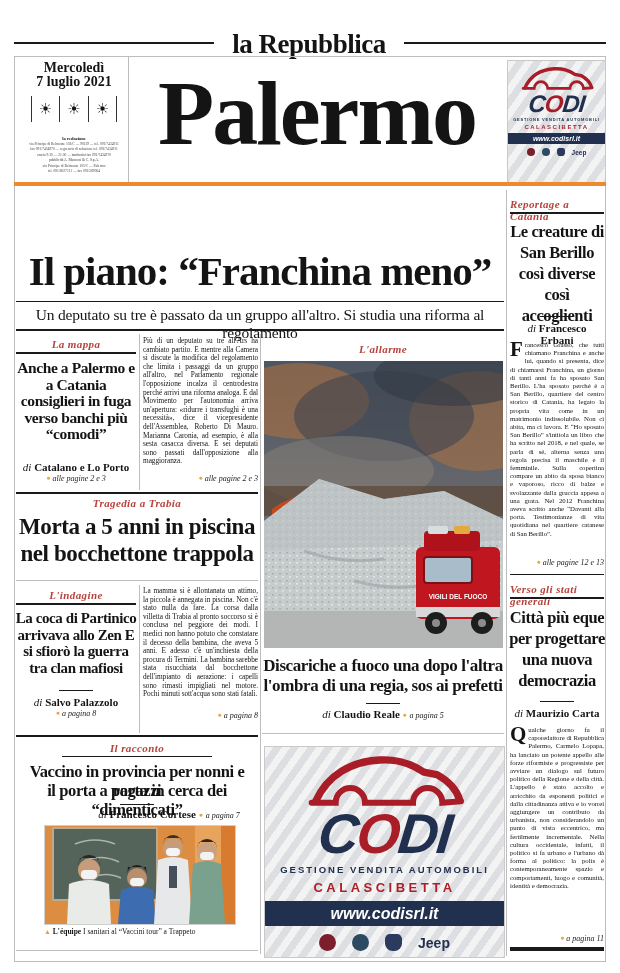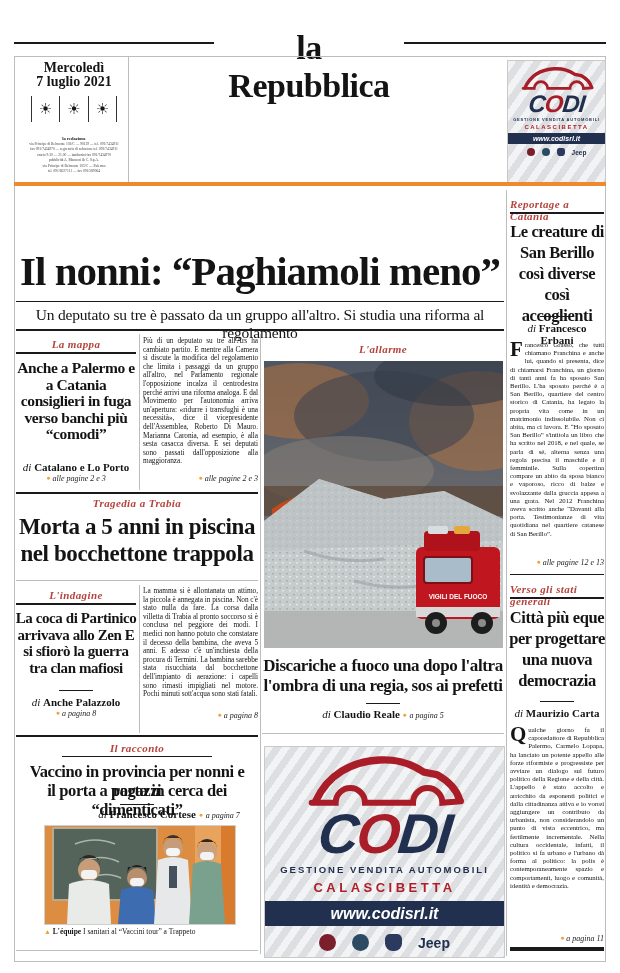--- a/index.html
+++ b/index.html
@@ -3,21 +3,21 @@
 <meta charset="utf-8">
 <style>
   html,body{margin:0;padding:0;background:#ffffff;}
   .page{position:relative;width:620px;height:973px;background:#fff;overflow:hidden;
         font-family:"Liberation Serif",serif;color:#141414;}
   .abs{position:absolute;}
   .hline{position:absolute;background:#1a1a1a;}
   .gline{position:absolute;background:#bdbdbd;}
   .oline{position:absolute;background:#ee8a2e;}
 
-  .brand{font-weight:bold;font-size:34px;letter-spacing:-0.5px;text-align:center;}
+  .brand{font-weight:bold;font-size:27px;letter-spacing:-0.5px;text-align:center;}
   .city{font-weight:bold;font-size:92px;letter-spacing:-2px;text-align:center;line-height:86px;}
 
   .kicker{color:#b5433c;font-style:italic;font-weight:bold;font-size:11px;letter-spacing:.4px;}
   .center{text-align:center;}
   .hl-main{font-weight:bold;font-size:41px;line-height:50px;letter-spacing:-1px;text-align:center;}
   .subhead{font-size:15.5px;text-align:center;letter-spacing:-0.2px;}
   .hl-col{font-weight:bold;letter-spacing:-0.4px;text-align:center;}
   .byline{font-size:11px;text-align:center;}
   .byline .di{font-style:italic;font-weight:normal;font-size:11px;}
   .byline b{font-weight:bold;}
@@ -98,41 +98,42 @@
   <div class="abs redaz" style="left:22px;top:142px;width:104px;height:34px;overflow:hidden;">
     <div>via Principe di Belmonte 103/C — 90139 — tel. 091/7434911</div>
     <div>fax 091/7434970 — segreteria di redazione tel. 091/7434911</div>
     <div>orario 9.30 — 21.00 — tamburini fax 091/7434970</div>
     <div>pubblicità A. Manzoni &amp; C. S.p.A.</div>
     <div>via Principe di Belmonte 103/C — Palermo</div>
     <div>tel. 091/6027111 — fax 091/589064</div>
   </div>
   <div class="gline" style="left:128px;top:56px;width:1px;height:126px;"></div>
 
+  <div class="abs city" style="left:132px;top:70px;width:370px;">Palermo</div>
 
   <div class="ad small" style="left:507px;top:60px;width:97px;height:121px;">
     <svg width="74" height="26" viewBox="0 0 240 84" style="margin-top:4px;">
       <path d="M16,74 C34,34 70,14 112,12 C146,10 166,22 178,30 L198,34 C216,44 228,58 232,72" fill="none" stroke="#a81d27" stroke-width="11" stroke-linecap="round"></path>
       <path d="M10,76 L46,76 A22,22 0 0 1 90,76 L162,76 A22,22 0 0 1 206,76 L234,74" fill="none" stroke="#a81d27" stroke-width="9" stroke-linecap="round"></path>
     </svg>
     <div class="codi-word"><span class="c-navy">C</span><span class="c-red">O</span><span class="c-navy">D</span><span class="c-navy">I</span></div>
     <div class="ad-tag">GESTIONE VENDITA AUTOMOBILI</div>
     <div class="ad-dealer">CALASCIBETTA</div>
     <div class="ad-band">www.codisrl.it</div>
     <div class="ad-logos">
       <span class="logo-circ" style="background:#7a1f2b;"></span>
       <span class="logo-circ" style="background:#2d4a63;"></span>
       <span class="logo-circ" style="background:#2b3a5e;border-radius:30% 30% 45% 45%;"></span>
       <span class="jeep">Jeep</span>
     </div>
   </div>
 
   <div class="oline" style="left:14px;top:182px;width:592px;height:3.5px;"></div>
 
-  <div class="abs hl-main" style="left:16px;top:246px;width:488px;">Il nonni: “Paghiamoli meno”</div>
+  <div class="abs hl-main" style="left:16px;top:246px;width:488px;">Il piano: “Franchina meno”</div>
   <div class="hline" style="left:16px;top:301px;width:488px;height:1px;"></div>
   <div class="abs subhead" style="left:16px;top:306px;width:488px;">Un deputato su tre è passato da un gruppo all'altro. Si studia una riforma al regolamento</div>
   <div class="hline" style="left:16px;top:329px;width:488px;height:1.5px;"></div>
 
   <div class="gline" style="left:139px;top:334px;width:1px;height:156px;"></div>
   <div class="gline" style="left:139px;top:585px;width:1px;height:148px;"></div>
   <div class="gline" style="left:260px;top:334px;width:1px;height:620px;"></div>
   <div class="gline" style="left:506px;top:190px;width:1px;height:766px;"></div>
 
   <div class="abs kicker center" style="left:16px;top:338px;width:120px;">La mappa</div>
@@ -147,21 +148,21 @@
   <div class="hline" style="left:16px;top:492px;width:242px;height:1.5px;"></div>
   <div class="abs kicker center" style="left:16px;top:497px;width:242px;">Tragedia a Trabia</div>
   <div class="abs hl-col" style="left:16px;top:513px;width:242px;font-size:23px;line-height:27px;">Morta a 5 anni in piscina</div>
   <div class="abs hl-col" style="left:16px;top:540px;width:242px;font-size:23px;line-height:27px;">nel bocchettone trappola</div>
   <div class="gline" style="left:16px;top:580px;width:242px;height:1px;"></div>
 
   <div class="abs kicker center" style="left:16px;top:589px;width:120px;">L'indagine</div>
   <div class="hline" style="left:16px;top:603px;width:120px;height:1.5px;"></div>
   <div class="abs hl-col" style="left:14px;top:610px;width:124px;font-size:15px;line-height:16.5px;">La coca di Partinico arrivava allo Zen E si sfiorò la guerra tra clan mafiosi</div>
   <div class="shortrule" style="left:59px;top:690px;"></div>
-  <div class="abs byline" style="left:16px;top:696px;width:120px;"><span class="di">di</span> <b>Anche Palazzolo</b></div>
+  <div class="abs byline" style="left:16px;top:696px;width:120px;"><span class="di">di</span> <b>Salvo Palazzolo</b></div>
   <div class="abs pageref center" style="left:16px;top:709px;width:120px;"><span class="dot">●</span> <span>a pagina 8</span></div>
 
   <div class="abs body-txt" style="left:143px;top:587px;width:115px;height:122px;">La mamma si è allontanata un attimo, la piccola è annegata in piscina. Non c'è stato nulla da fare. La corsa dalla villetta di Trabia al pronto soccorso si è conclusa nel peggiore dei modi. I medici non hanno potuto che constatare il decesso della bambina, che aveva 5 anni. E adesso c'è un'inchiesta della procura di Termini. La bambina sarebbe stata risucchiata dal bocchettone dell'impianto di aerazione: i capelli sono rimasti impigliati nel motore. Pochi minuti sott'acqua sono stati fatali.</div>
   <div class="abs pageref" style="left:143px;top:711px;width:115px;text-align:right;"><span class="dot">●</span> <span>a pagina 8</span></div>
   <div class="hline" style="left:16px;top:735px;width:242px;height:1.5px;"></div>
 
   <div class="abs kicker center" style="left:16px;top:742px;width:242px;">Il racconto</div>
   <div class="hline" style="left:62px;top:756px;width:150px;height:1px;"></div>
   <div class="abs hl-col" style="left:16px;top:762px;width:242px;font-size:16.5px;line-height:19px;">Vaccino in provincia per nonni e ragazzi</div>
   <div class="abs hl-col" style="left:16px;top:781px;width:242px;font-size:16.5px;line-height:19px;">il porta a porta in cerca dei “dimenticati”</div>

